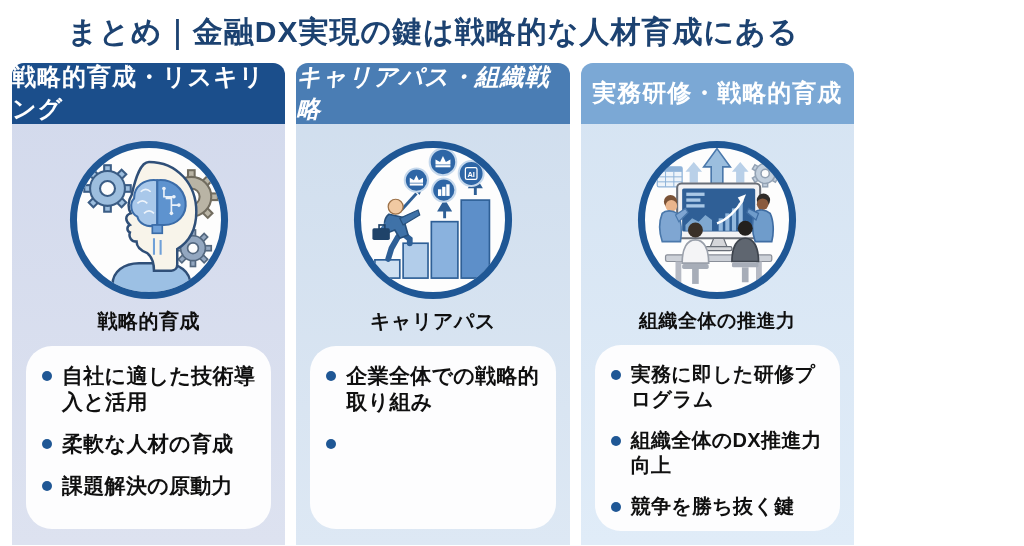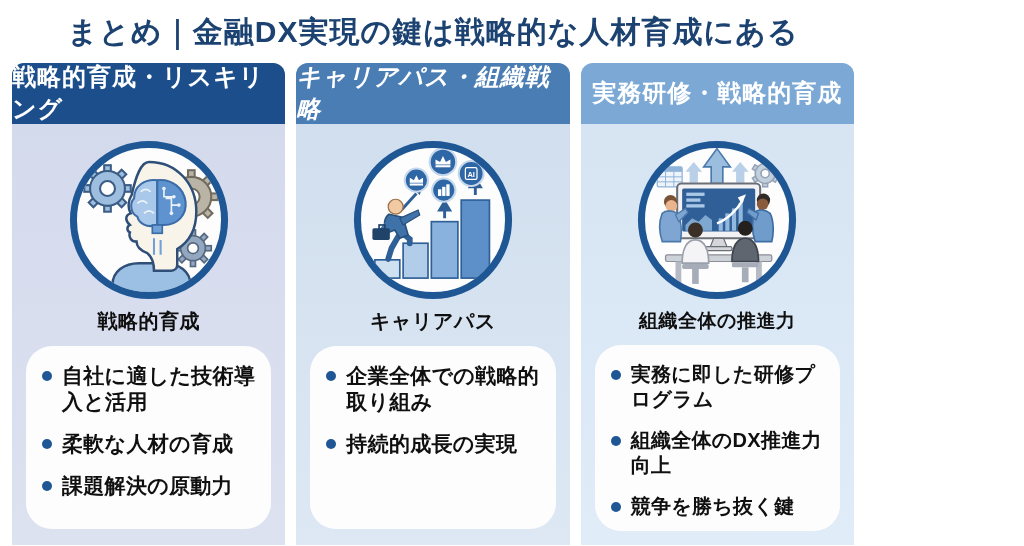--- a/index.html
+++ b/index.html
@@ -219,21 +219,20 @@
         </svg>
       </div>
       <div class="caption">キャリアパス</div>
       <div class="card">
         <div class="bullet">
           <span class="dot"></span>
           <span class="btext">企業全体での戦略的取り組み</span>
         </div>
         <div class="bullet">
           <span class="dot"></span>
-          <span class="btext">持続的成長の実現</span>
         </div>
       </div>
     </div>
 
     <div class="column col3">
       <div class="col-header">
         <span>実務研修・戦略的育成</span>
       </div>
       <div class="icon-wrap">
         <svg class="icon" viewBox="0 0 200 200">

